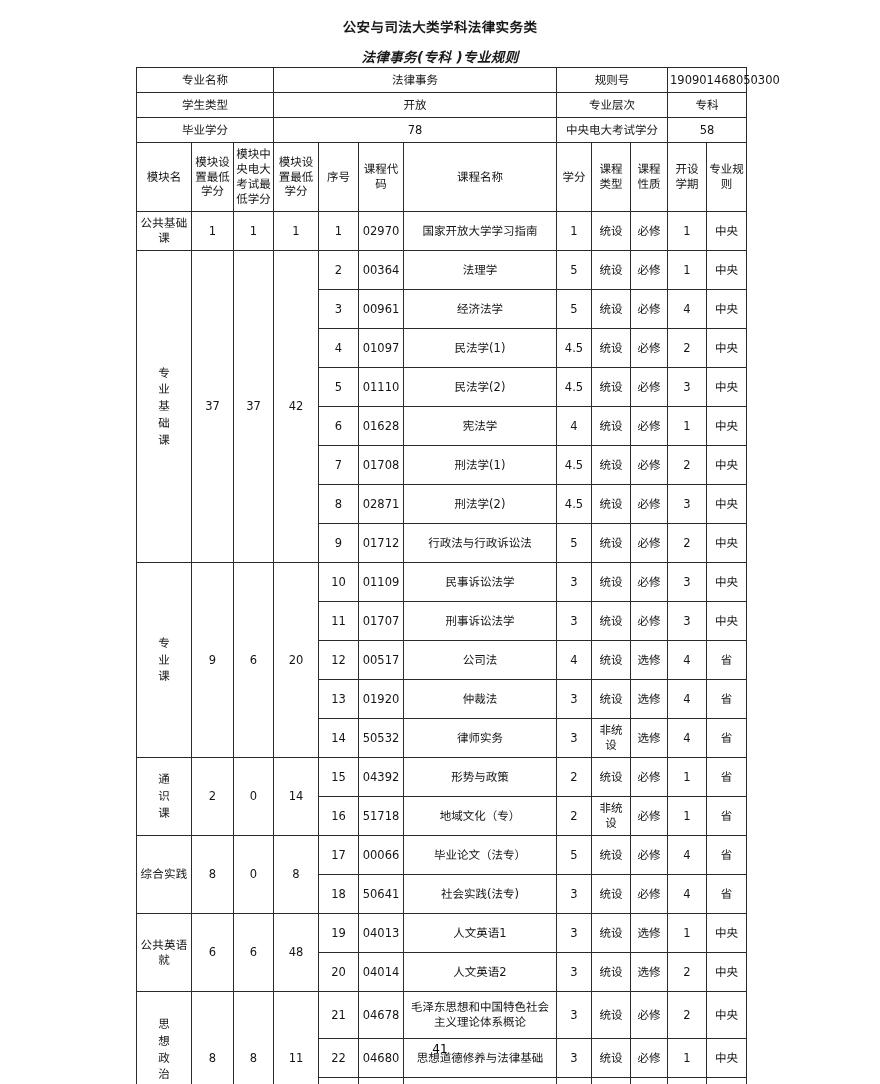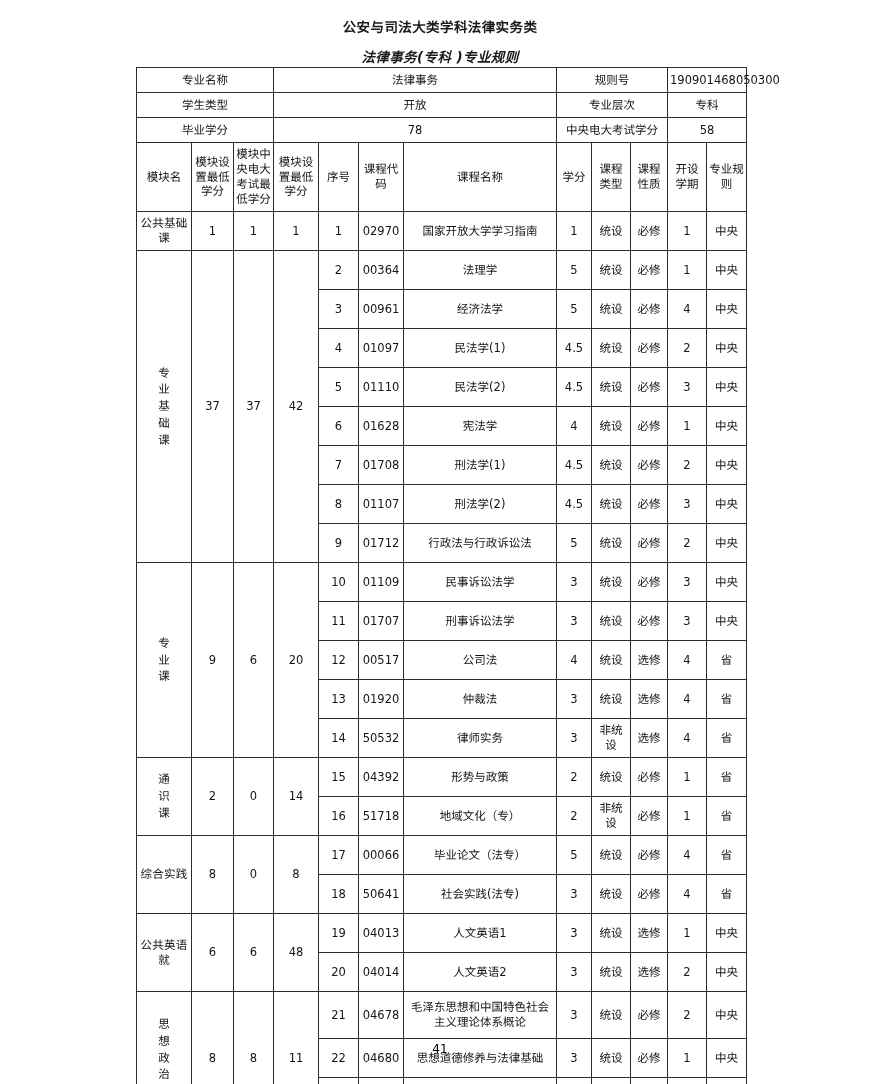--- a/index.html
+++ b/index.html
@@ -254,21 +254,21 @@
             <td class="num">01708</td>
             <td class="coursename"><span>刑法学(1)</span></td>
             <td class="num">4.5</td>
             <td>统设</td>
             <td>必修</td>
             <td class="num">2</td>
             <td>中央</td>
           </tr>
           <tr class="courserow">
             <td class="num">8</td>
-            <td class="num">01107</td>
+            <td class="num">02871</td>
             <td class="coursename"><span>刑法学(2)</span></td>
             <td class="num">4.5</td>
             <td>统设</td>
             <td>必修</td>
             <td class="num">3</td>
             <td>中央</td>
           </tr>
           <tr class="courserow">
             <td class="num">9</td>
             <td class="num">01712</td>

